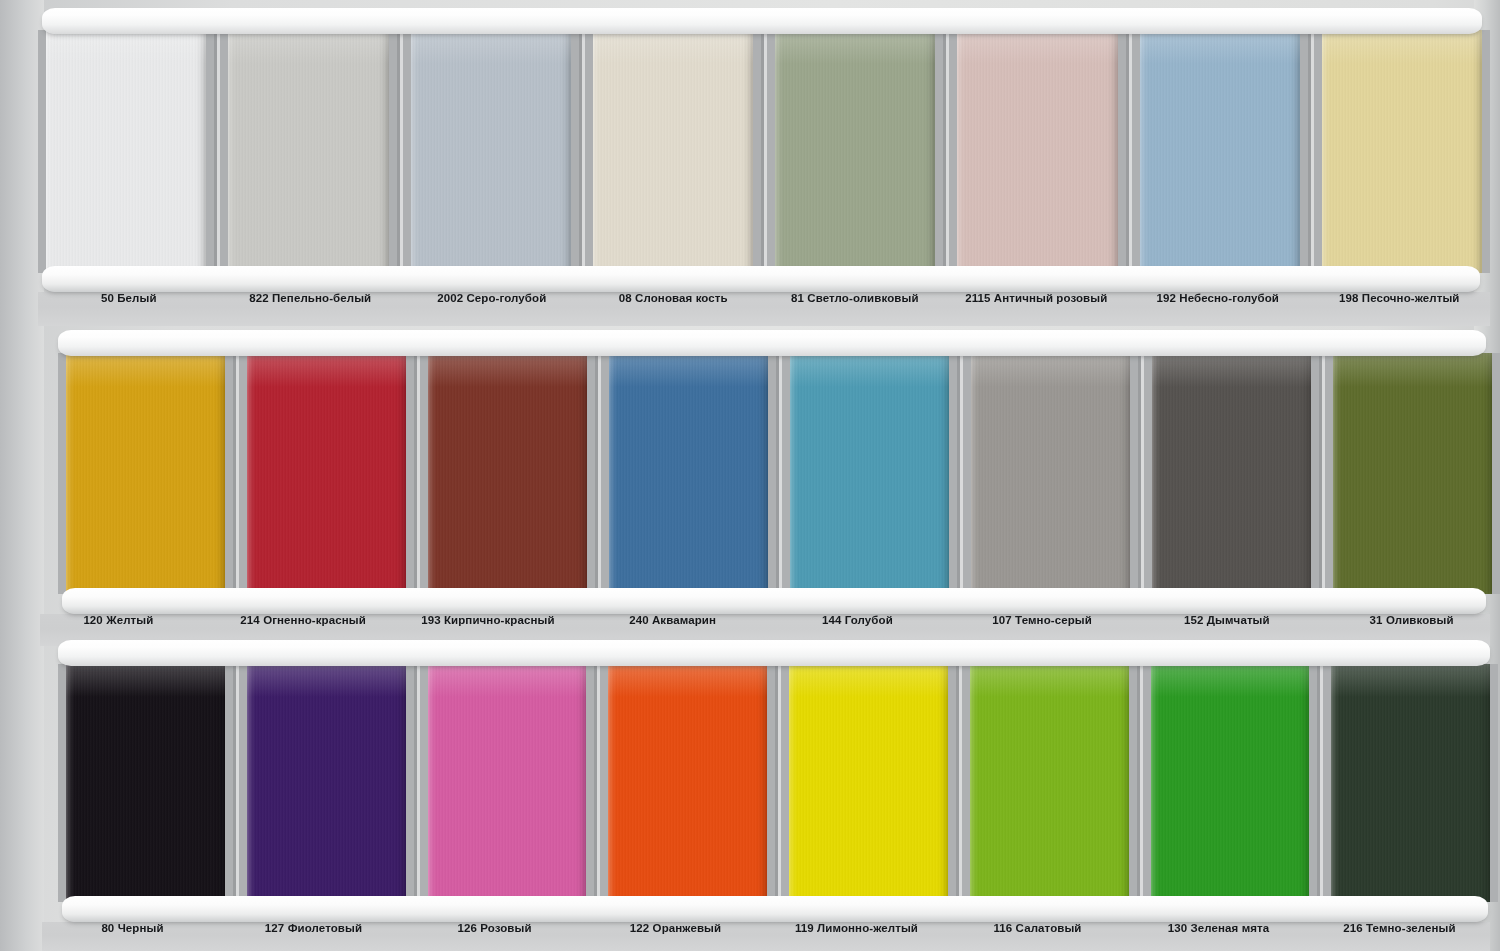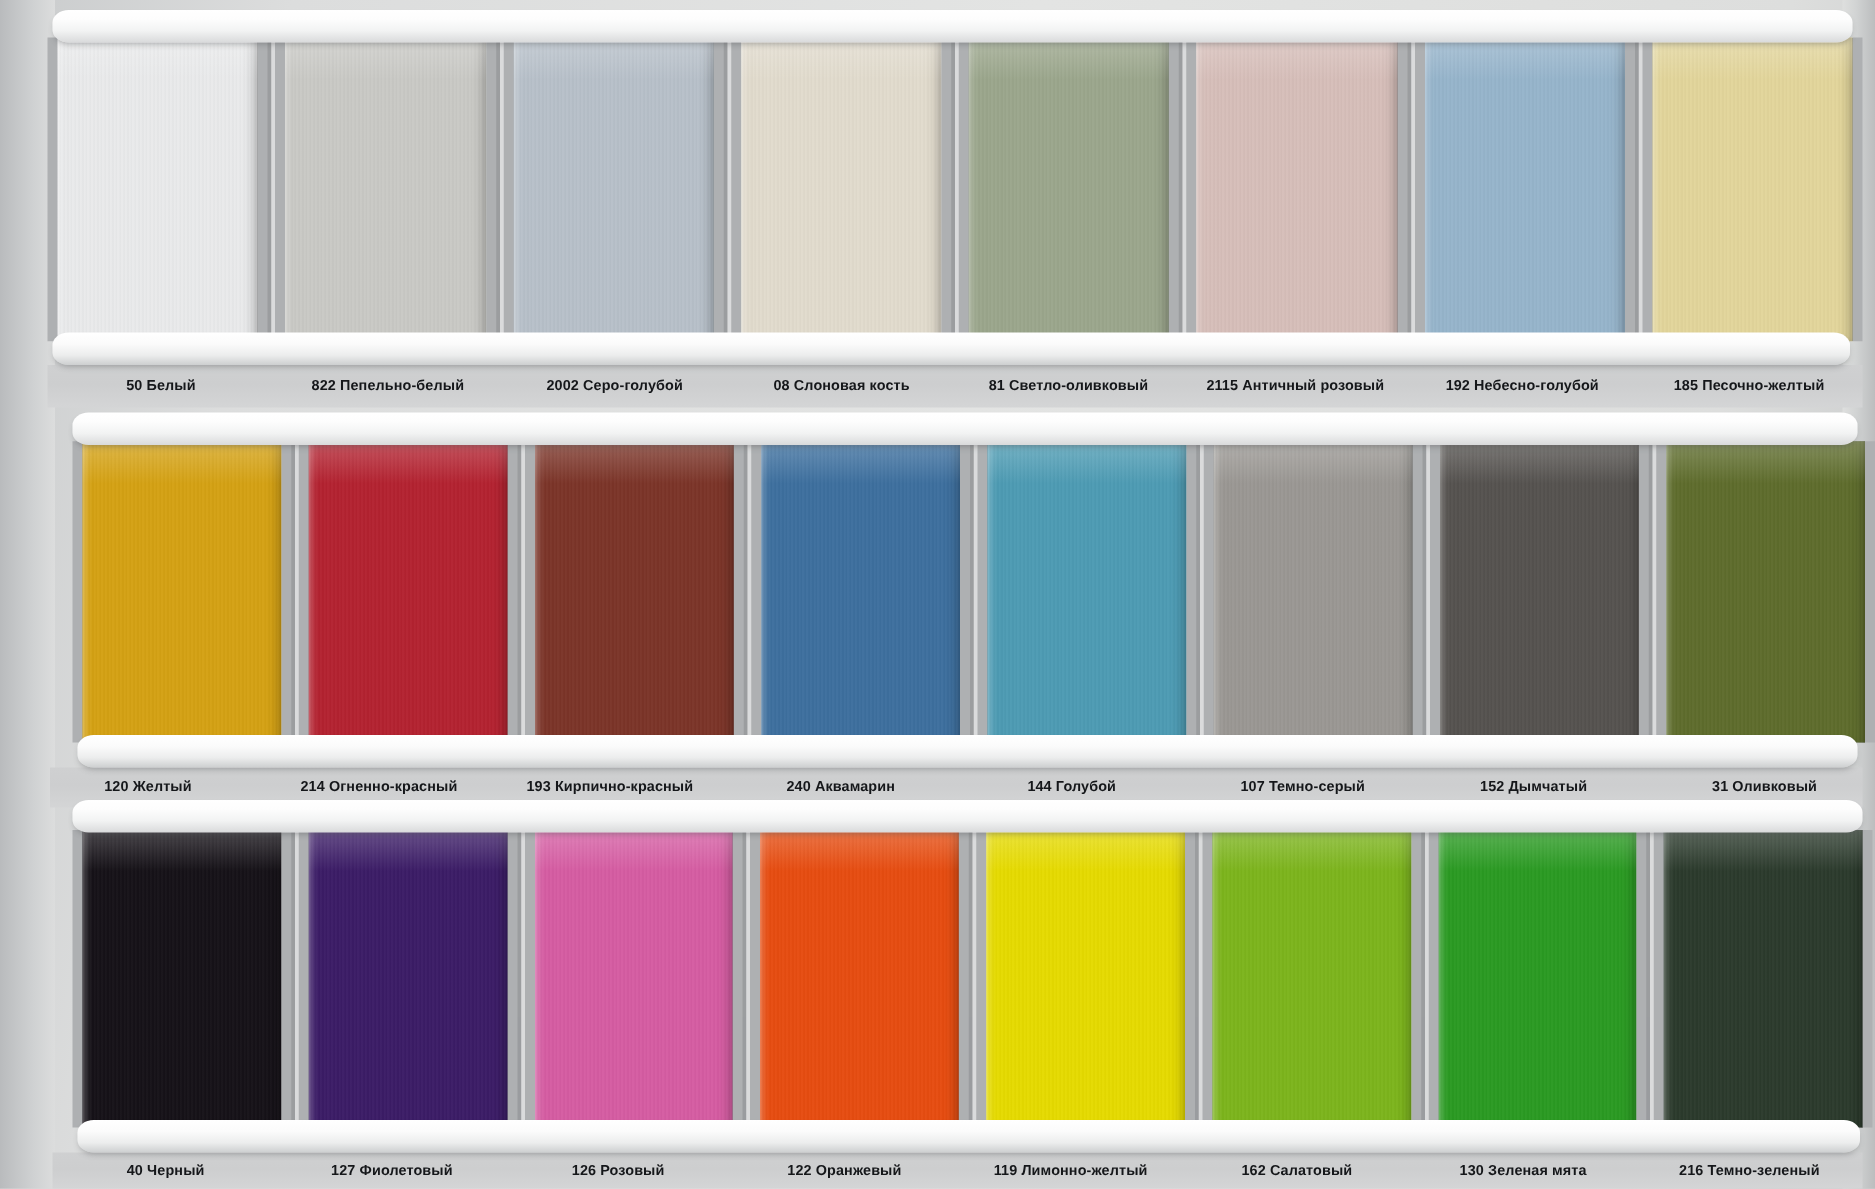--- a/index.html
+++ b/index.html
@@ -103,21 +103,20 @@
     background:linear-gradient(180deg,rgba(255,255,255,.22),rgba(255,255,255,0));
     pointer-events:none;
   }
 
   
   .label-band {
     position: absolute;
     left: 0;
     width: 100%;
     display: flex;
-    align-items: center;
     background: linear-gradient(180deg,#cfd0d1 0%,#c9cacb 45%,#d4d5d6 100%);
     z-index: 2;
   }
   .label-cell {
     flex: 1 1 0;
     text-align: center;
     font-size: 11.5px;
     font-weight: bold;
     letter-spacing: .1px;
     color: #15171a;
@@ -160,21 +159,21 @@
     </div>
     <div class="rail bottom" style="top:258px; left:4px; width:1438px;"></div>
     <div class="label-band" style="top: 284px; height: 34px; background: linear-gradient(rgb(207, 208, 209) 0%, rgb(205, 206, 207) 45%, rgb(212, 213, 214) 100%);">
       <div class="label-cell">50 Белый</div>
       <div class="label-cell">822 Пепельно-белый</div>
       <div class="label-cell">2002 Серо-голубой</div>
       <div class="label-cell">08 Слоновая кость</div>
       <div class="label-cell">81 Светло-оливковый</div>
       <div class="label-cell">2115 Античный розовый</div>
       <div class="label-cell">192 Небесно-голубой</div>
-      <div class="label-cell">185 Песочно-желтый</div>
+      <div class="label-cell">198 Песочно-желтый</div>
     </div>
   </div>
 
   <div class="shelf" style="left:40px; top:330px; width:1450px; height:316px;">
     <div class="rail top" style="top:0px; left:18px; width:1428px;"></div>
     <div class="swatch-strip" style="top:23px; height:241px; left:18px; width:1442px;">
       <div class="swatch">
         <div class="face" style="background-color: rgb(212, 161, 19);"></div>
       </div>
       <div class="swatch">
@@ -235,24 +234,24 @@
       </div>
       <div class="swatch">
         <div class="face" style="background-color: rgb(42, 154, 34);"></div>
       </div>
       <div class="swatch">
         <div class="face" style="background-color: rgb(43, 58, 44);"></div>
       </div>
     </div>
     <div class="rail bottom" style="top:256px; left:20px; width:1426px;"></div>
     <div class="label-band" style="top: 282px; height: 29px; background: linear-gradient(rgb(207, 208, 209) 0%, rgb(205, 206, 207) 45%, rgb(212, 213, 214) 100%);">
-      <div class="label-cell">40 Черный</div>
+      <div class="label-cell">80 Черный</div>
       <div class="label-cell">127 Фиолетовый</div>
       <div class="label-cell">126 Розовый</div>
       <div class="label-cell">122 Оранжевый</div>
       <div class="label-cell">119 Лимонно-желтый</div>
-      <div class="label-cell">162 Салатовый</div>
+      <div class="label-cell">116 Салатовый</div>
       <div class="label-cell">130 Зеленая мята</div>
       <div class="label-cell">216 Темно-зеленый</div>
     </div>
   </div>
 
 </div>
 
 </body></html>

